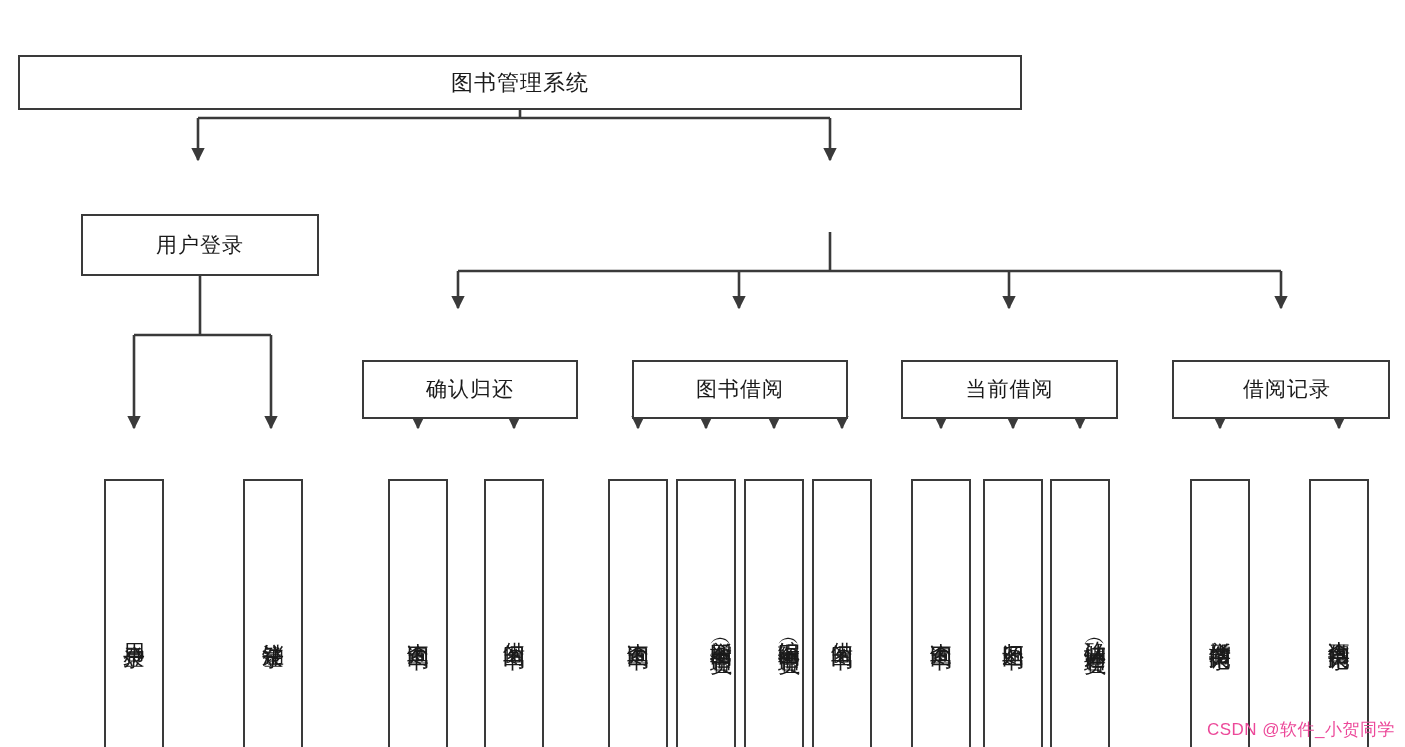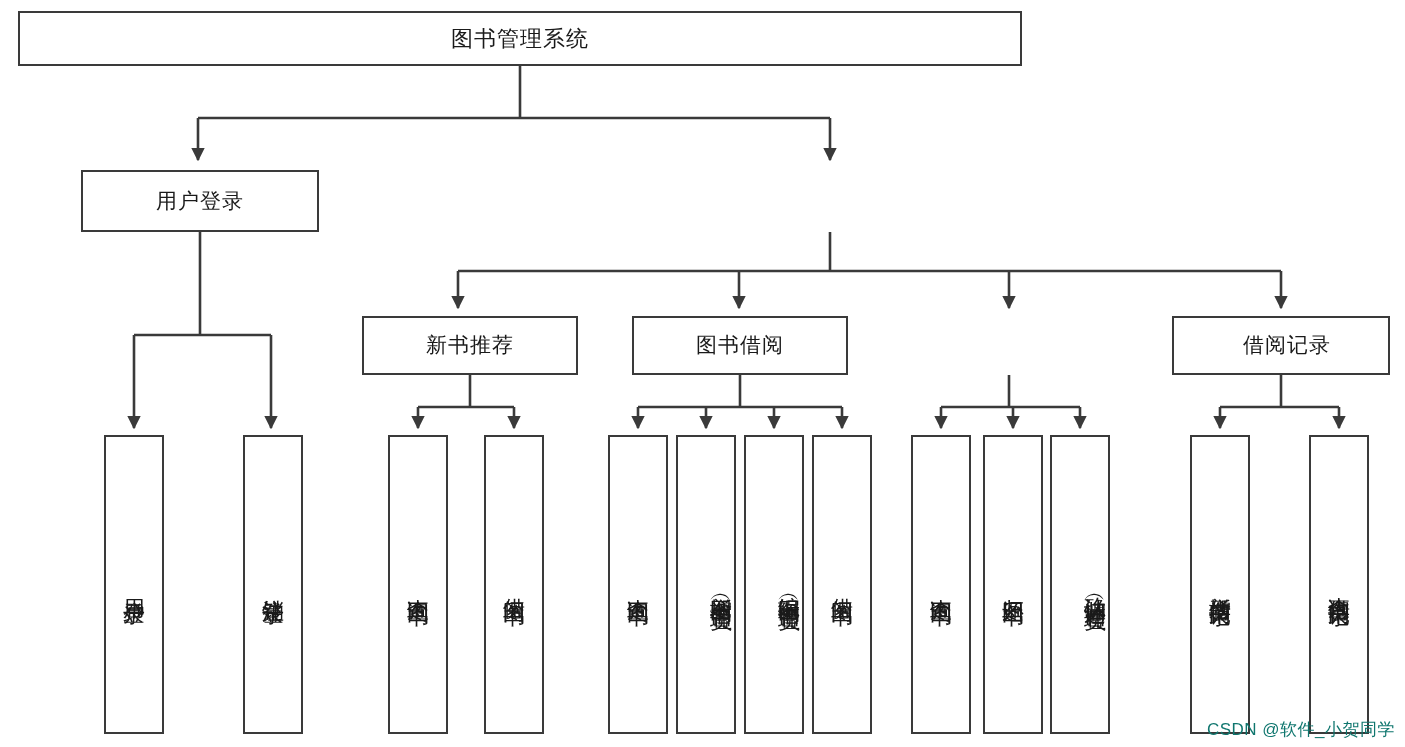--- a/index.html
+++ b/index.html
@@ -29,20 +29,21 @@
   .node {
     position: absolute;
     box-sizing: border-box;
     border: 2.5px solid #3a3a3a;
     background: #ffffff;
     color: #1a1a1a;
     display: flex;
     align-items: center;
     justify-content: center;
     text-align: center;
+    margin-top: 44px;
   }
   .node-h {
     font-size: 21px;
     line-height: 1.25;
     letter-spacing: 1px;
   }
   .node-v {
     writing-mode: vertical-rl;
     text-orientation: upright;
     font-size: 22px;
@@ -57,21 +58,21 @@
     padding-top: 0;
   }
   .node-root {
     font-size: 22px;
   }
   #watermark {
     position: absolute;
     right: 10px;
     bottom: 6px;
     font-size: 17px;
-    color: #0f766e;
+    color: #ec4899;
     letter-spacing: 0.5px;
     white-space: nowrap;
     font-family: "Liberation Sans", "DejaVu Sans", sans-serif;
   }
 </style>
 </head>
 <body>
 
 <div id="canvas">
 
@@ -122,22 +123,23 @@
       <path d="M 1220 407 L 1339 407"></path>
       <path d="M 1220 407 L 1220 428" marker-end="url(#arrow)"></path>
       <path d="M 1339 407 L 1339 428" marker-end="url(#arrow)"></path>
     </g>
   </svg>
 
   <div class="node node-h node-root" style="left: 18px; top: 11px; width: 1004px; height: 55px;">图书管理系统</div>
 
   <div class="node node-h" style="left: 81px; top: 170px; width: 238px; height: 62px;">用户登录</div>
 
-  <div class="node node-h" style="left: 362px; top: 316px; width: 216px; height: 59px;">新书推荐</div>
+  <div class="node node-h" style="left: 362px; top: 316px; width: 216px; height: 59px;">确认归还</div>
   <div class="node node-h" style="left: 632px; top: 316px; width: 216px; height: 59px;">图书借阅</div>
+  <div class="node node-h" style="left: 901px; top: 316px; width: 217px; height: 59px;">当前借阅</div>
   <div class="node node-h" style="left: 1172px; top: 316px; width: 218px; height: 59px; padding-left: 12px;">借阅记录</div>
 
   <div class="node node-v v-center" style="left: 104px; top: 435px; width: 60px; height: 299px;">用户登录</div>
   <div class="node node-v v-center" style="left: 243px; top: 435px; width: 60px; height: 299px;">注销登录</div>
 
   <div class="node node-v v-center" style="left: 388px; top: 435px; width: 60px; height: 299px;">查询图书</div>
   <div class="node node-v v-center" style="left: 484px; top: 435px; width: 60px; height: 299px;">借阅图书</div>
 
   <div class="node node-v v-center" style="left: 608px; top: 435px; width: 60px; height: 299px;">查询图书</div>
   <div class="node node-v" style="left: 676px; top: 435px; width: 60px; height: 299px;">新增图书（管理员）</div>

